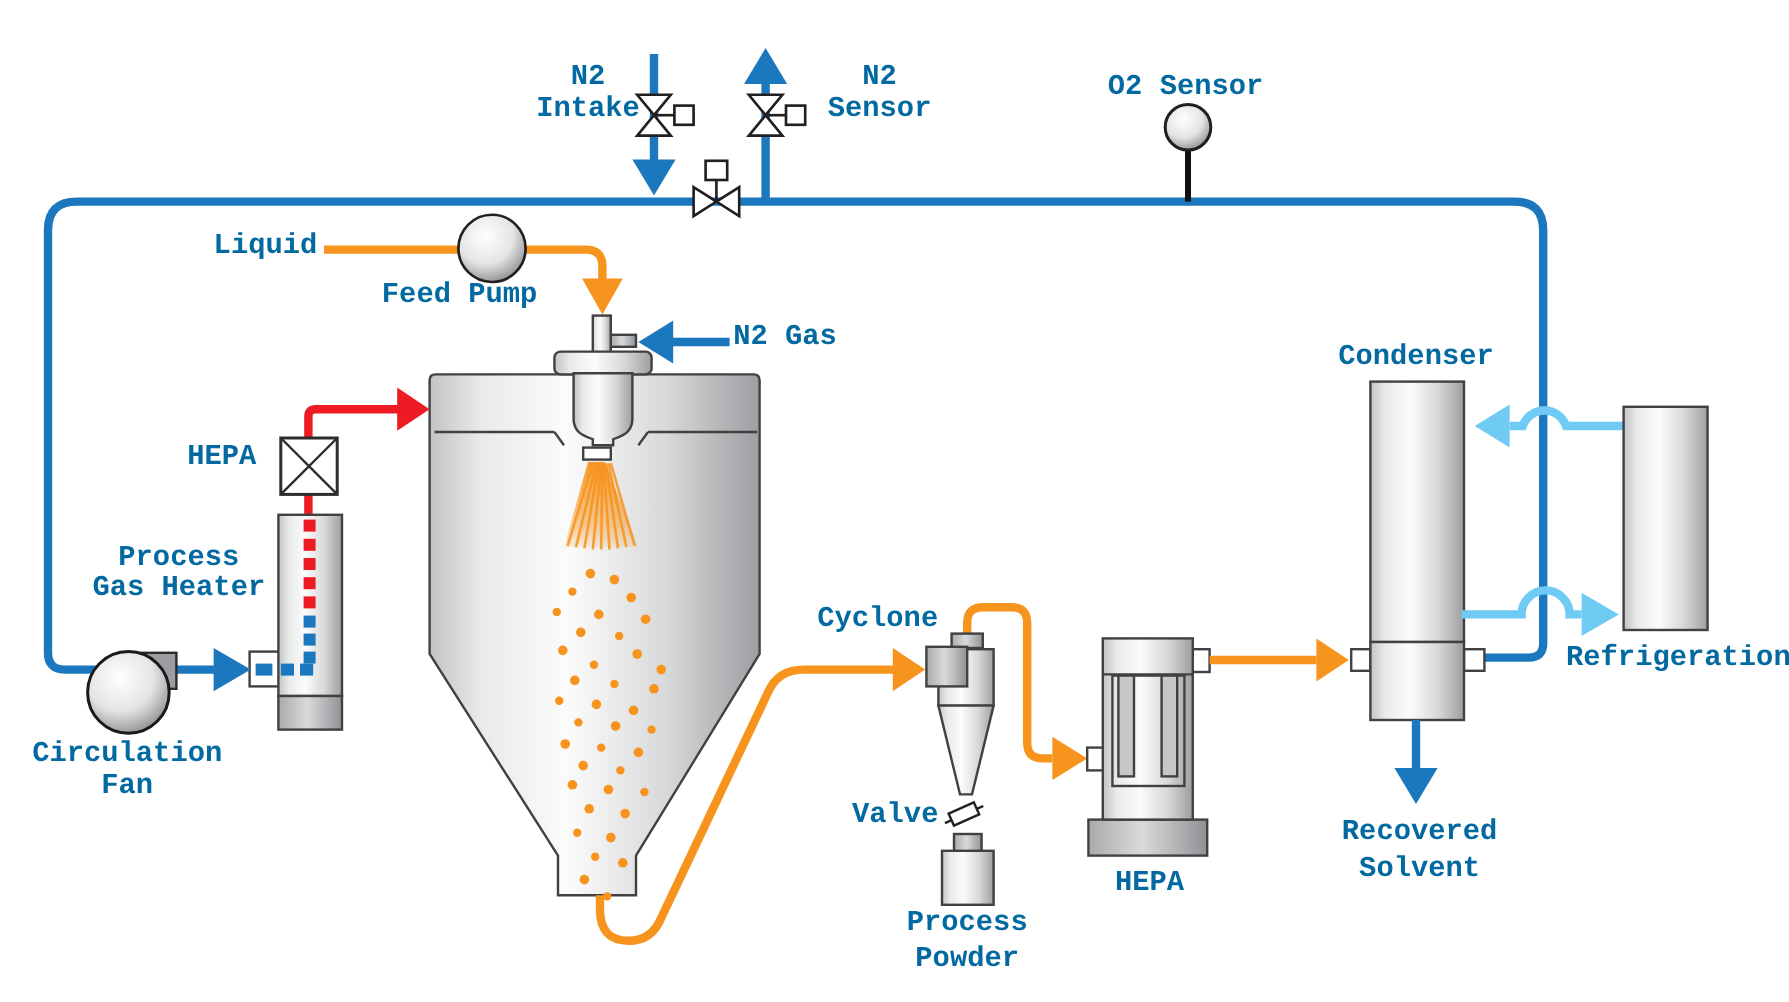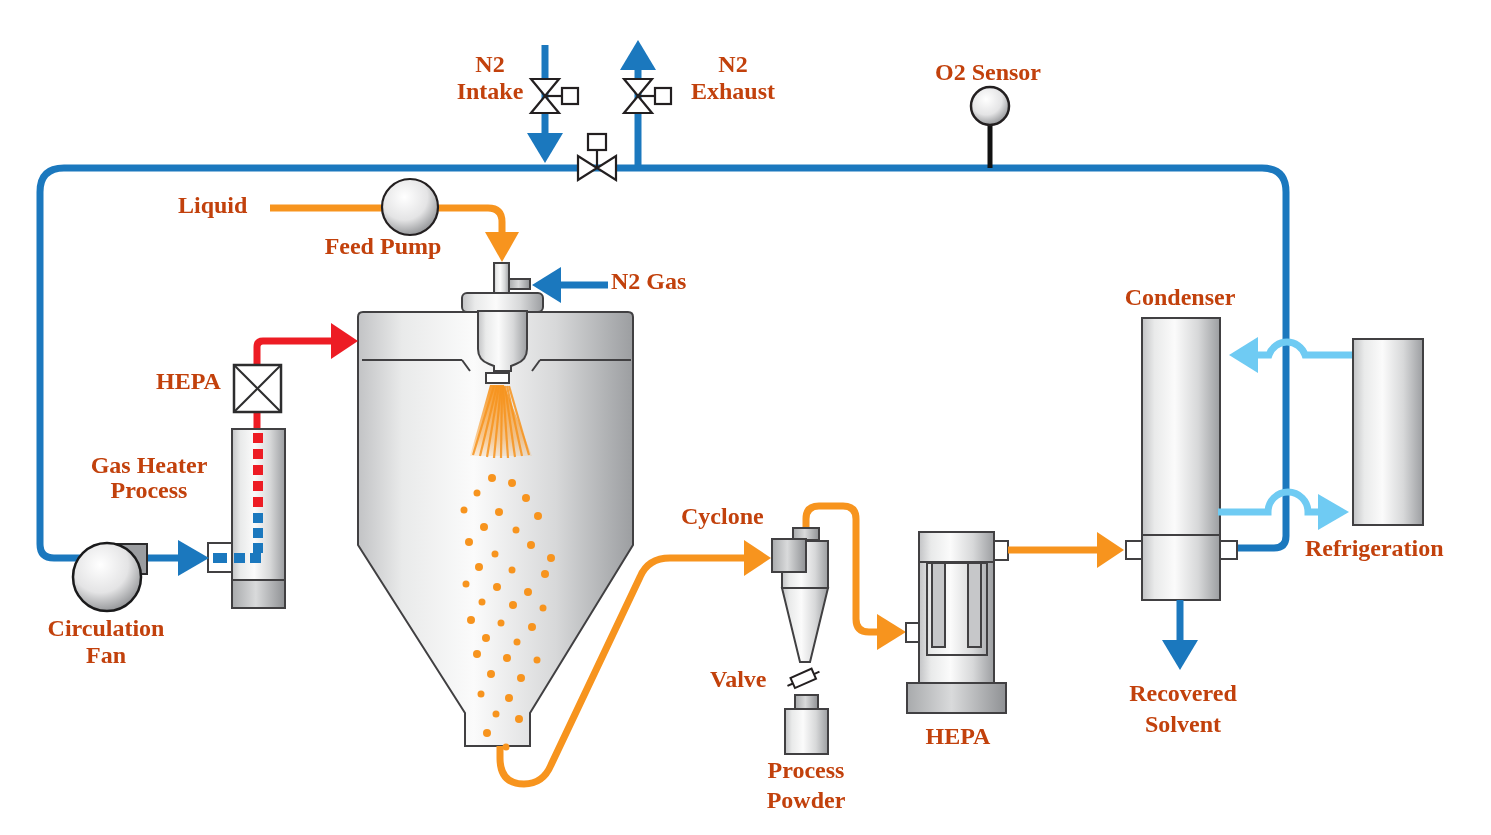--- a/index.html
+++ b/index.html
@@ -1,20 +1,20 @@
 <!DOCTYPE html>
 <html><head>
 <meta charset="utf-8">
 <style>
   html,body{margin:0;padding:0;background:#ffffff;}
   #stage{position:relative;width:1491px;height:835px;background:#ffffff;overflow:hidden;
          font-family:"Liberation Sans",sans-serif;}
   #schematic{position:absolute;left:0;top:0;}
-  .lbl{position:absolute;font-family:Liberation Serif, serif;font-weight:700;
-       font-size:24px;line-height:27px;color:#c2410c;white-space:nowrap;}
+  .lbl{position:absolute;font-family:Liberation Mono, monospace;font-weight:700;
+       font-size:24px;line-height:27px;color:#0369a1;white-space:nowrap;}
   .ctr{text-align:center;}
   .ln{display:block;}
   
   .pGas{stroke:#1b78be;stroke-width:7;fill:none;}
   .pProd{stroke:#f7941e;stroke-width:7;fill:none;}
   .pHot{stroke:#ed1c24;stroke-width:7;fill:none;}
   .pCool{stroke:#6fcbf3;stroke-width:7;fill:none;}
   .aGas{fill:#1b78be;stroke:none;}
   .aProd{fill:#f7941e;stroke:none;}
   .aHot{fill:#ed1c24;stroke:none;}
@@ -260,30 +260,30 @@
 
   <rect class="eq" x="1353" y="339" width="70" height="186" fill="url(#metalH)"></rect>
 </svg>
 
 <div class="lbl ctr" style="left:435px;top:51px;width:110px;">
   <span class="ln">N2</span>
   <span class="ln">Intake</span>
 </div>
 <div class="lbl ctr" style="left:678px;top:51px;width:110px;">
   <span class="ln">N2</span>
-  <span class="ln">Exhaust</span>
+  <span class="ln">Sensor</span>
 </div>
 <div class="lbl ctr" style="left:918px;top:59px;width:140px;">O2 Sensor</div>
 <div class="lbl" style="left:178px;top:192px;">Liquid</div>
 <div class="lbl ctr" style="left:308px;top:233px;width:150px;">Feed Pump</div>
 <div class="lbl" style="left:611px;top:268px;">N2 Gas</div>
 <div class="lbl" style="left:156px;top:368px;">HEPA</div>
 <div class="lbl ctr" style="left:49px;top:453px;width:200px;line-height:25px;">
+  <span class="ln">Process</span>
   <span class="ln">Gas Heater</span>
-  <span class="ln">Process</span>
 </div>
 <div class="lbl ctr" style="left:16px;top:615px;width:180px;">
   <span class="ln">Circulation</span>
   <span class="ln">Fan</span>
 </div>
 <div class="lbl" style="left:681px;top:503px;">Cyclone</div>
 <div class="lbl" style="left:710px;top:666px;">Valve</div>
 <div class="lbl ctr" style="left:716px;top:755px;width:180px;line-height:30px;">
   <span class="ln">Process</span>
   <span class="ln">Powder</span>

